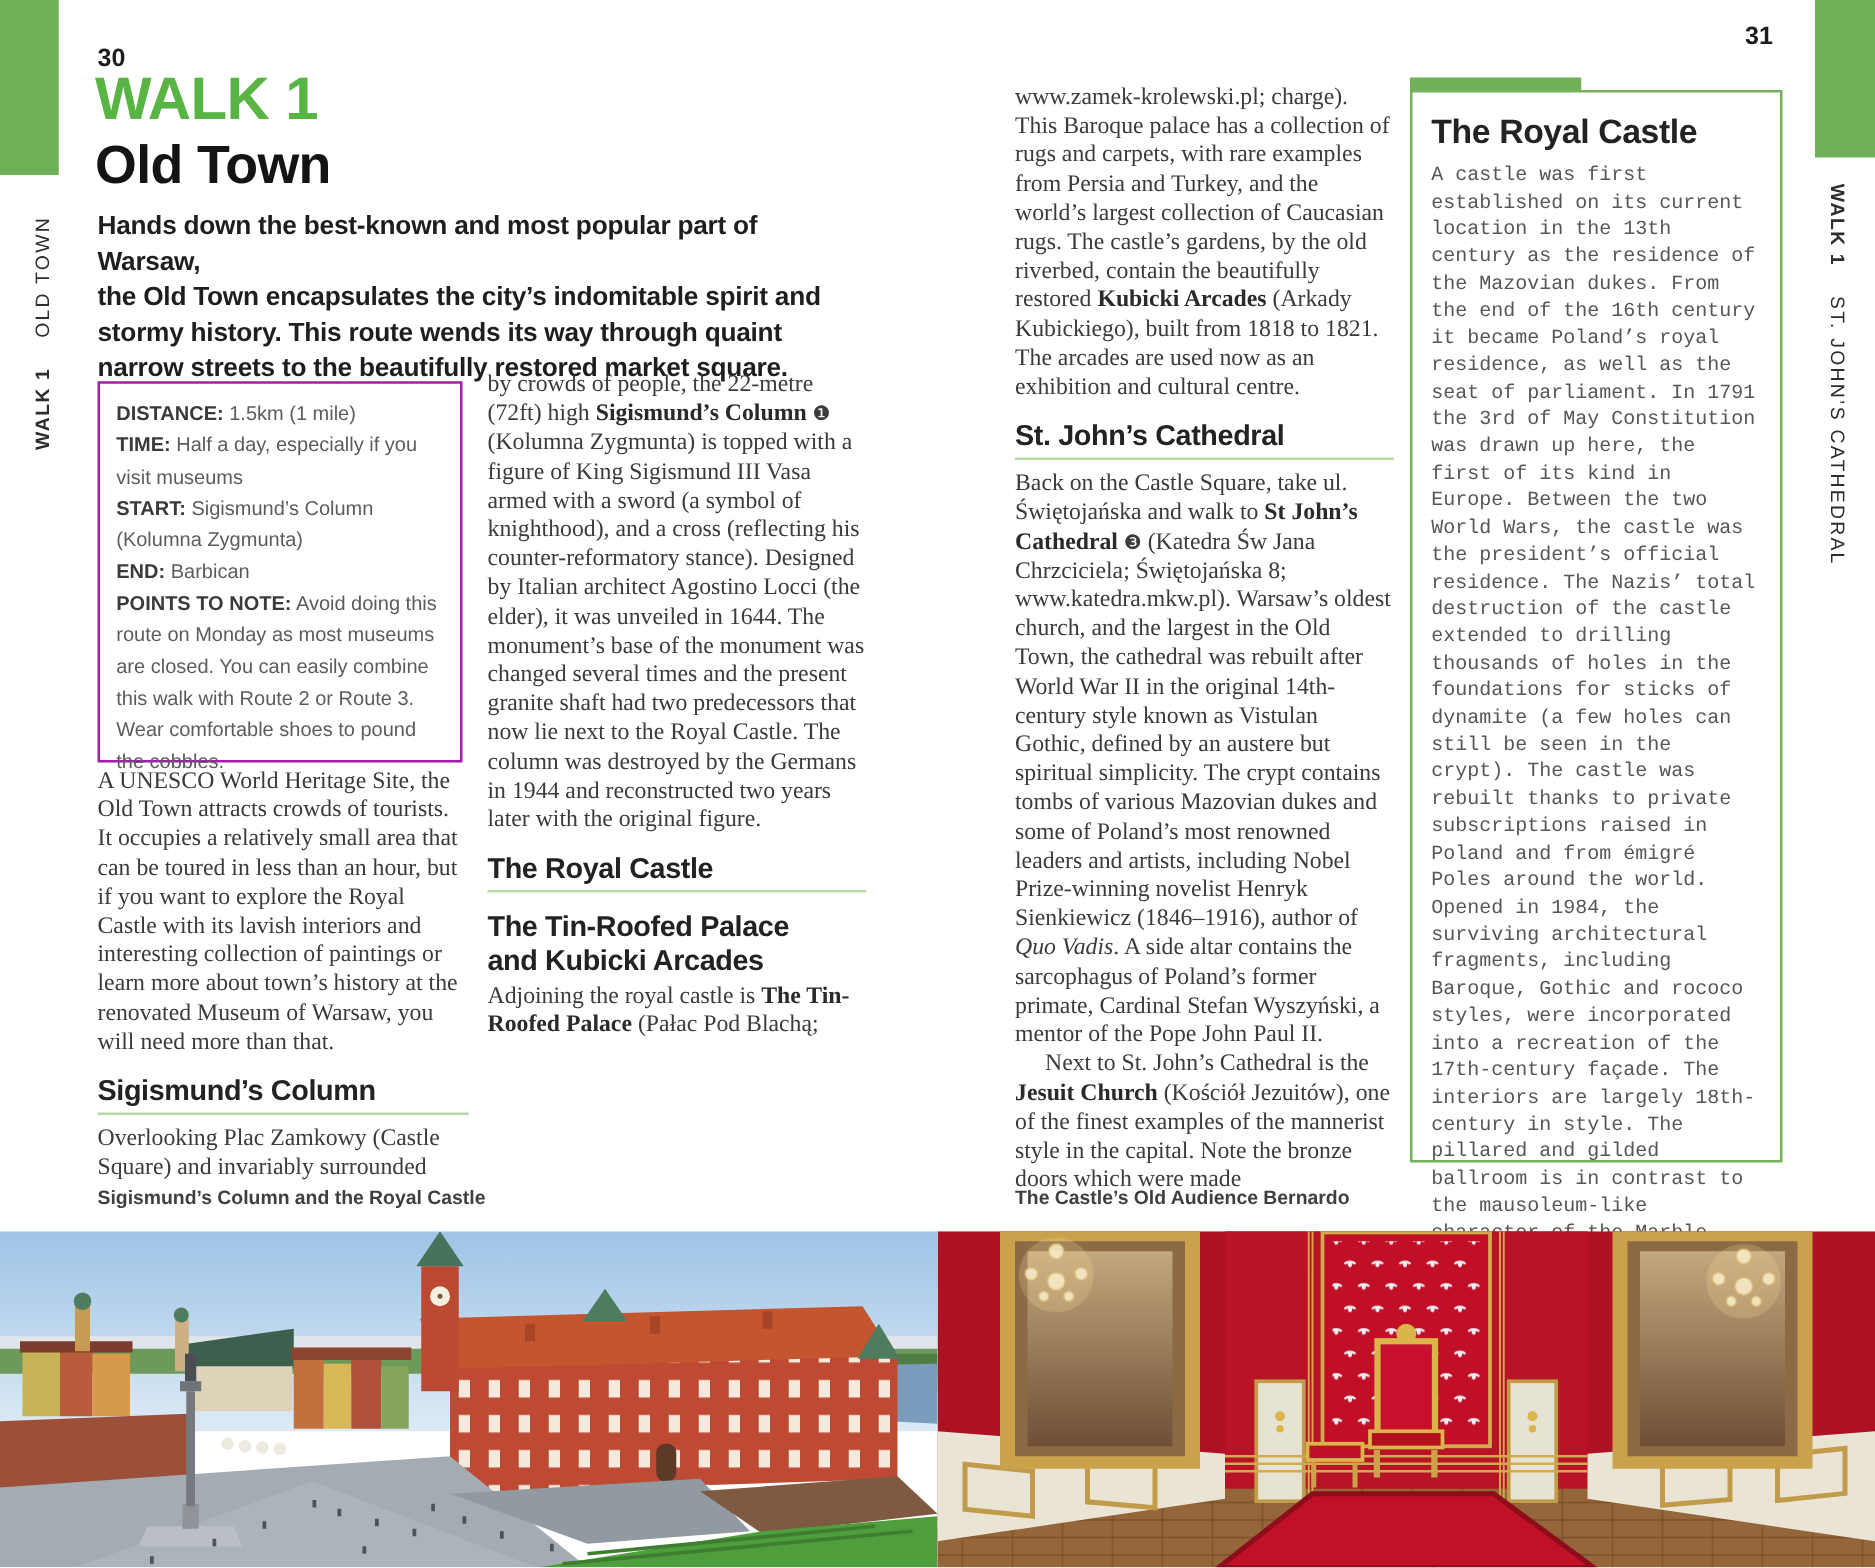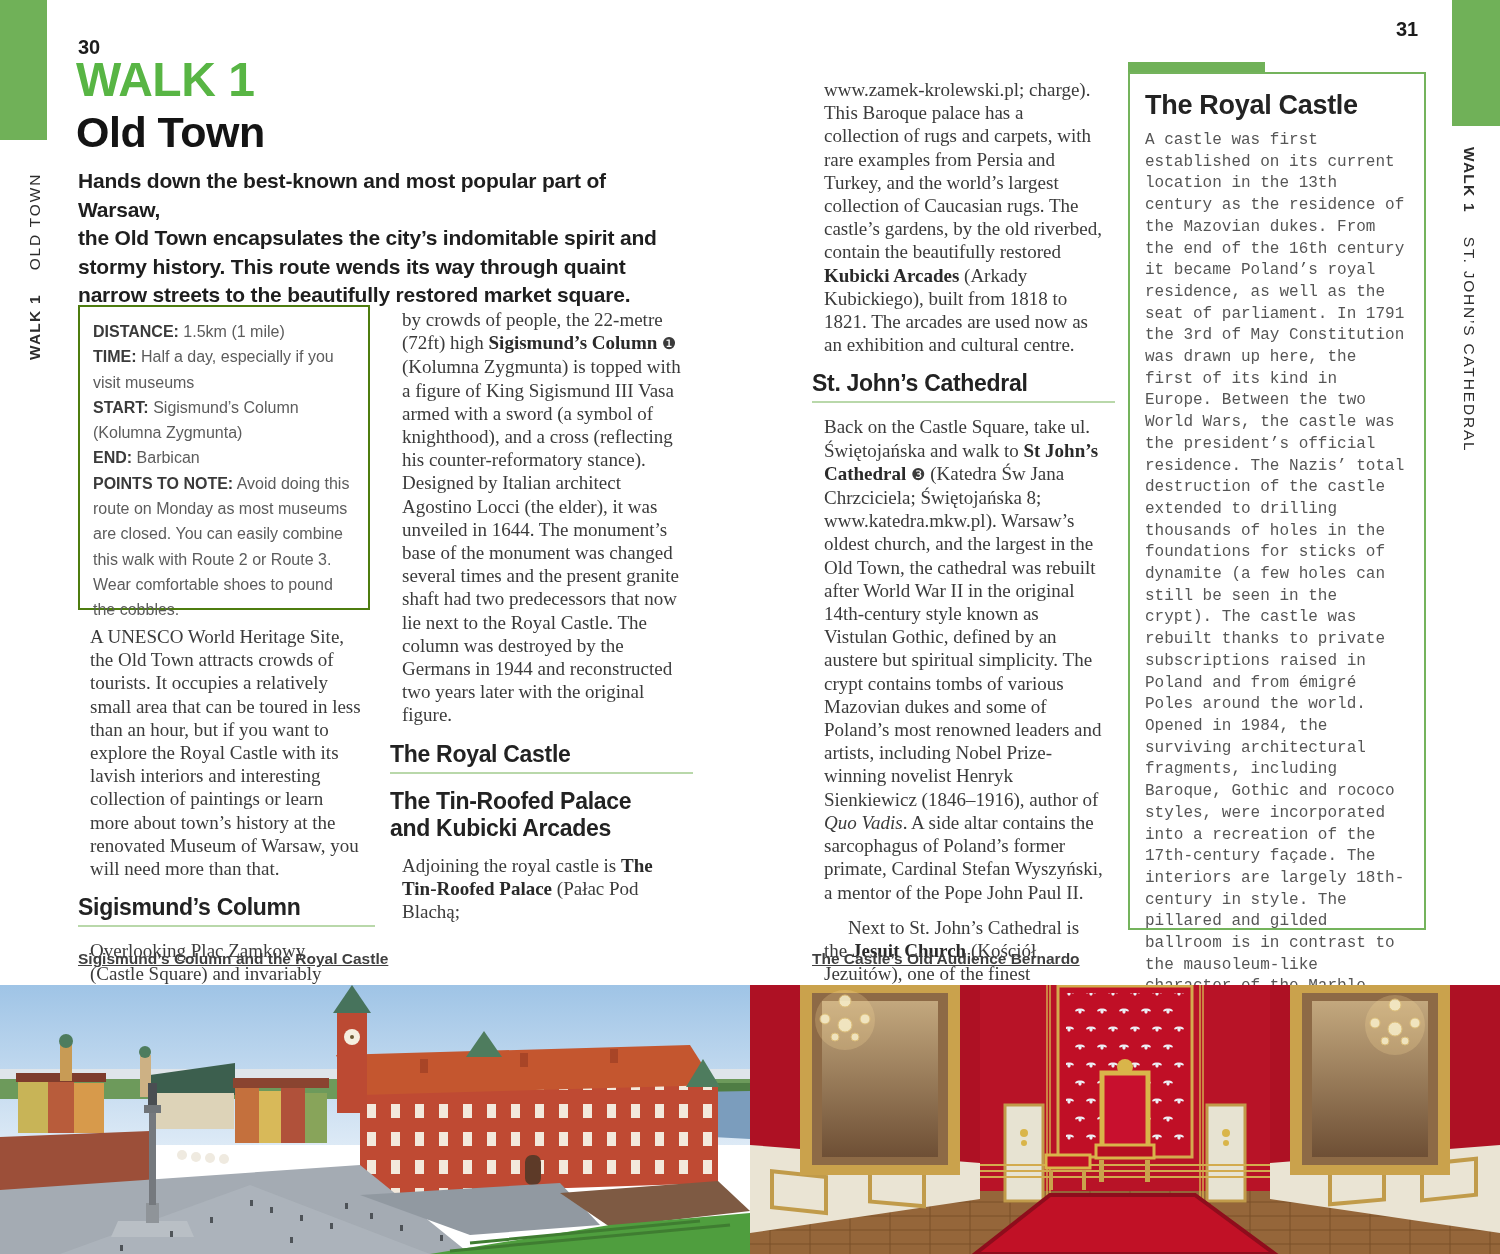--- a/index.html
+++ b/index.html
@@ -20,46 +20,46 @@
   .pn-l { left:78px;margin-top:18px; } .pn-r { left:1396px; }
 
   .kicker { position:absolute; left:76px; top:56px; margin:0; font-size:48px; font-weight:bold;
             color:#58b544; line-height:1; letter-spacing:-0.5px; }
   .title  { position:absolute; left:76px; top:111px; margin:0; font-size:43px; font-weight:bold;
             color:#141414; line-height:1; letter-spacing:-0.5px; }
   .intro  { position:absolute; left:78px; top:167px; width:590px; margin:0; font-size:21px;
             line-height:28.5px; font-weight:bold; color:#1e1e1e; white-space:pre-line; letter-spacing:-0.2px; }
 
   .infobox { position:absolute; left:78px; top:305px; width:292px; height:305px; box-sizing:border-box;
-             border:2px solid #4d7c0f; padding:12px 13px; font-size:16px; line-height:25.3px; color:#5c5c5c; }
+             border:2px solid #a21caf; padding:12px 13px; font-size:16px; line-height:25.3px; color:#5c5c5c; }
   .infobox b { color:#3a3a3a; }
 
   .col { position:absolute; }
   .col1 { left:78px;  top:613px; width:297px; }
   .col2 { left:390px; top:296px; width:303px; }
   .col3 { left:812px; top:66px;  width:303px; }
 
   .serif { font-family:"Liberation Serif","DejaVu Sans",serif; font-size:19px; line-height:23.2px;
-           color:#3b3b3b; margin:12px; }
+           color:#3b3b3b; margin:0; }
   .serif b { color:#2a2a2a; }
   .serif .mk { font-family:"DejaVu Sans",sans-serif; font-size:16px; }
   .indent { text-indent:24px; }
 
   .subhead { font-size:23px; font-weight:bold; color:#222; margin:14px 0 0 0; line-height:27px;
              letter-spacing:-0.3px; }
   .ruled { border-bottom:2px solid #b9d8aa; padding-bottom:4px; margin-bottom:7px; }
   .twoline { white-space:pre-line; margin-bottom:3px; }
 
   .sidebar-tab { position:absolute; left:1128px; top:62px; width:137px; height:11px; background:#70b158; }
   .sidebar { position:absolute; left:1128px; top:72px; width:298px; height:858px; box-sizing:border-box;
              border:2px solid #74b35c; background:#fff; padding:10px 15px; }
   .sidebar h3 { margin:6px 0 9px 0; font-size:27px; font-weight:bold; color:#232323; letter-spacing:-0.3px; }
   .sidebar p  { margin:0; font-size:16px; line-height:21.7px; color:#565656;font-family:Liberation Mono, monospace; }
 
-  .caption { position:absolute; top:950px; margin:0; font-size:15.5px; font-weight:bold; color:#3f3f3f;text-decoration:underline; }
+  .caption { position:absolute; top:950px; margin:0; font-size:15.5px; font-weight:bold; color:#3f3f3f; }
   .cap-l { left:78px; } .cap-r { left:812px; }
 
   .fig { position:absolute; top:985px; width:750px; height:269px; display:block; }
   .fig-l { left:0; } .fig-r { left:750px; }
 </style>
 </head>
 <body>
 
 <div class="spread">
 

